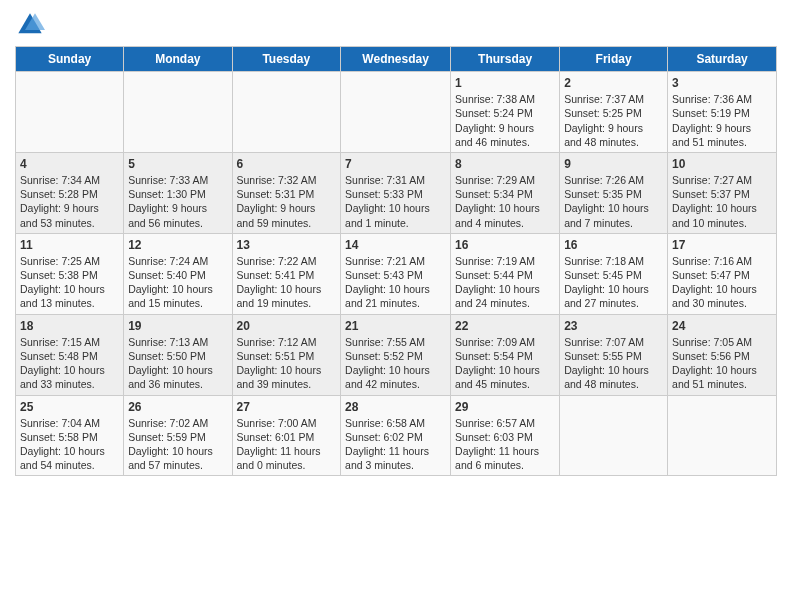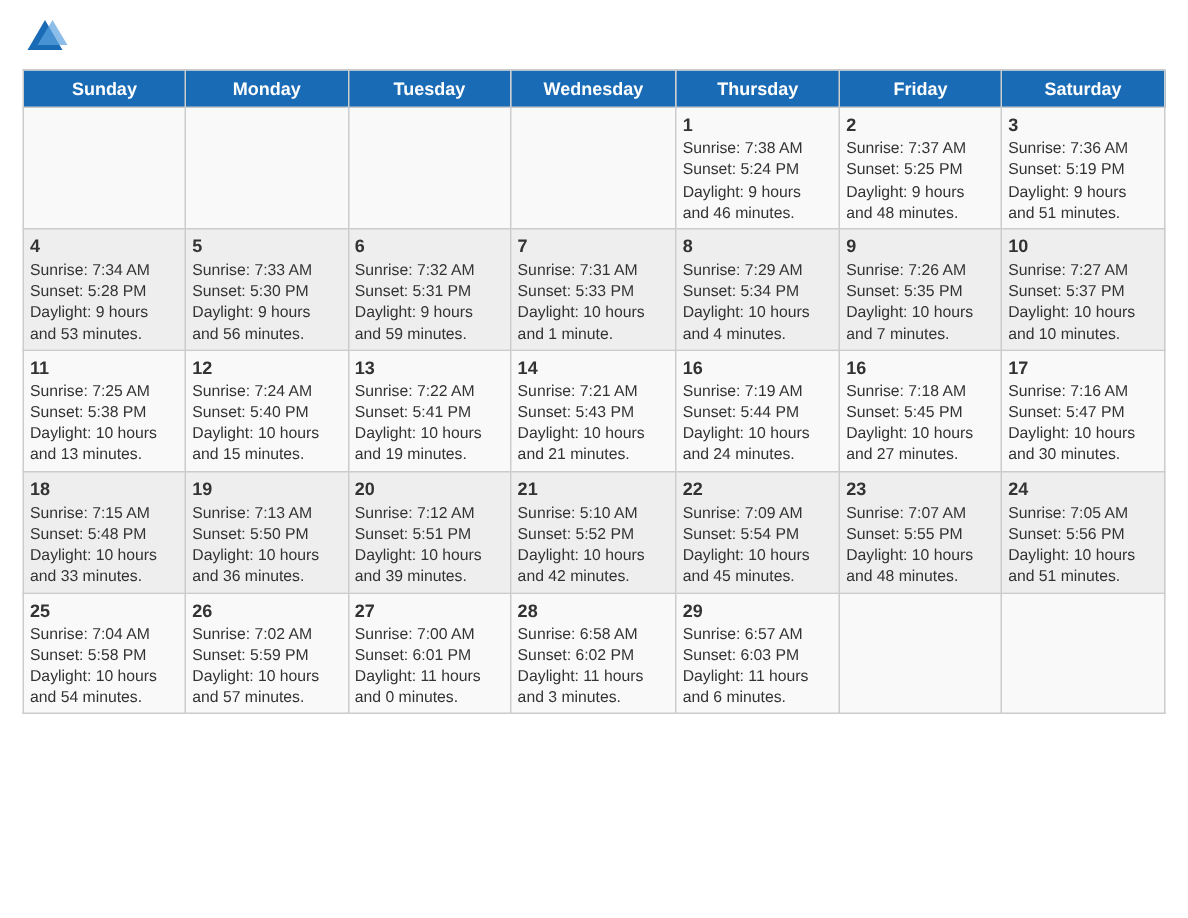--- a/index.html
+++ b/index.html
@@ -152,21 +152,21 @@
           <td>
             <span class="day-num">4</span>
             <div>Sunrise: 7:34 AM</div>
             <div>Sunset: 5:28 PM</div>
             <div>Daylight: 9 hours</div>
             <div>and 53 minutes.</div>
           </td>
           <td>
             <span class="day-num">5</span>
             <div>Sunrise: 7:33 AM</div>
-            <div>Sunset: 5:30 PM</div>
+            <div>Sunset: 1:30 PM</div>
             <div>Daylight: 9 hours</div>
             <div>and 56 minutes.</div>
           </td>
           <td>
             <span class="day-num">6</span>
             <div>Sunrise: 7:32 AM</div>
             <div>Sunset: 5:31 PM</div>
             <div>Daylight: 9 hours</div>
             <div>and 59 minutes.</div>
           </td>
@@ -267,21 +267,21 @@
           </td>
           <td>
             <span class="day-num">20</span>
             <div>Sunrise: 7:12 AM</div>
             <div>Sunset: 5:51 PM</div>
             <div>Daylight: 10 hours</div>
             <div>and 39 minutes.</div>
           </td>
           <td>
             <span class="day-num">21</span>
-            <div>Sunrise: 5:10 AM</div>
+            <div>Sunrise: 7:55 AM</div>
             <div>Sunset: 5:52 PM</div>
             <div>Daylight: 10 hours</div>
             <div>and 42 minutes.</div>
           </td>
           <td>
             <span class="day-num">22</span>
             <div>Sunrise: 7:09 AM</div>
             <div>Sunset: 5:54 PM</div>
             <div>Daylight: 10 hours</div>
             <div>and 45 minutes.</div>

